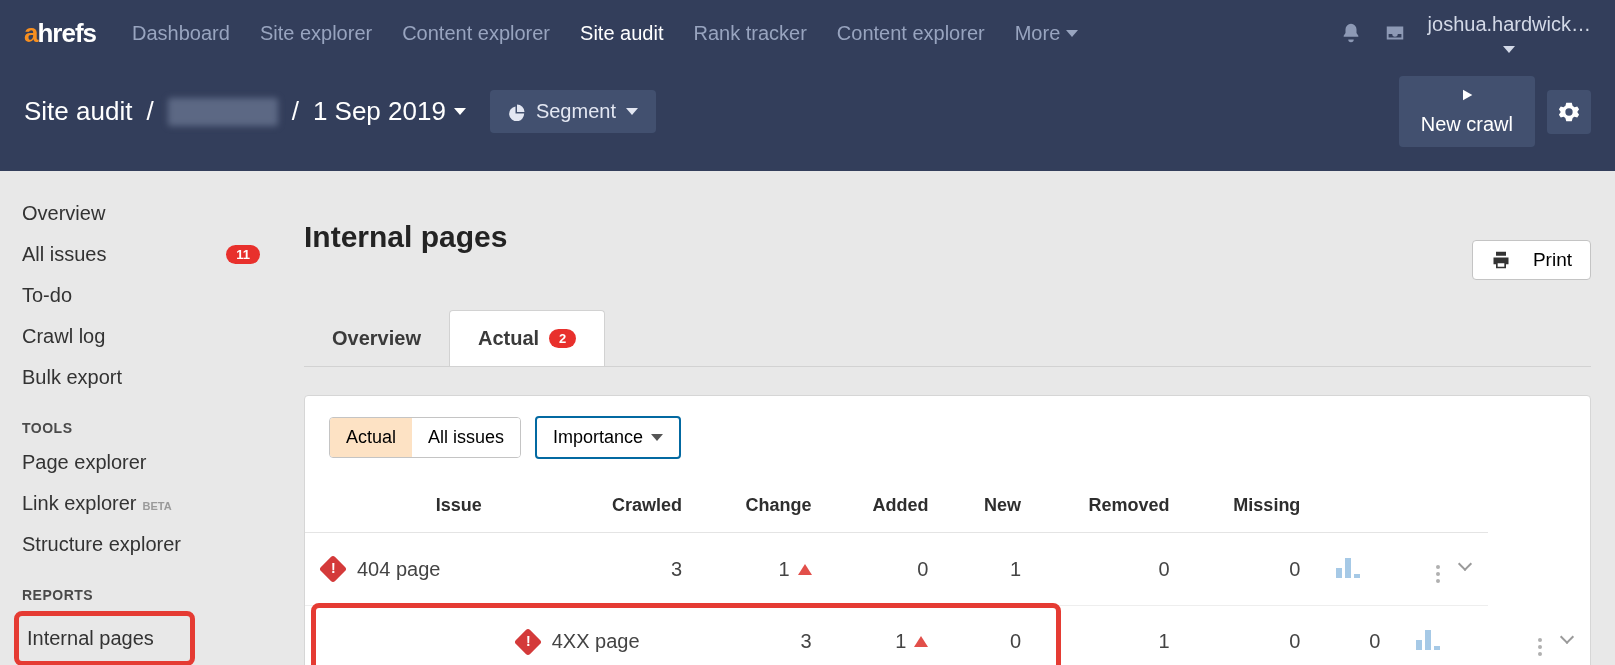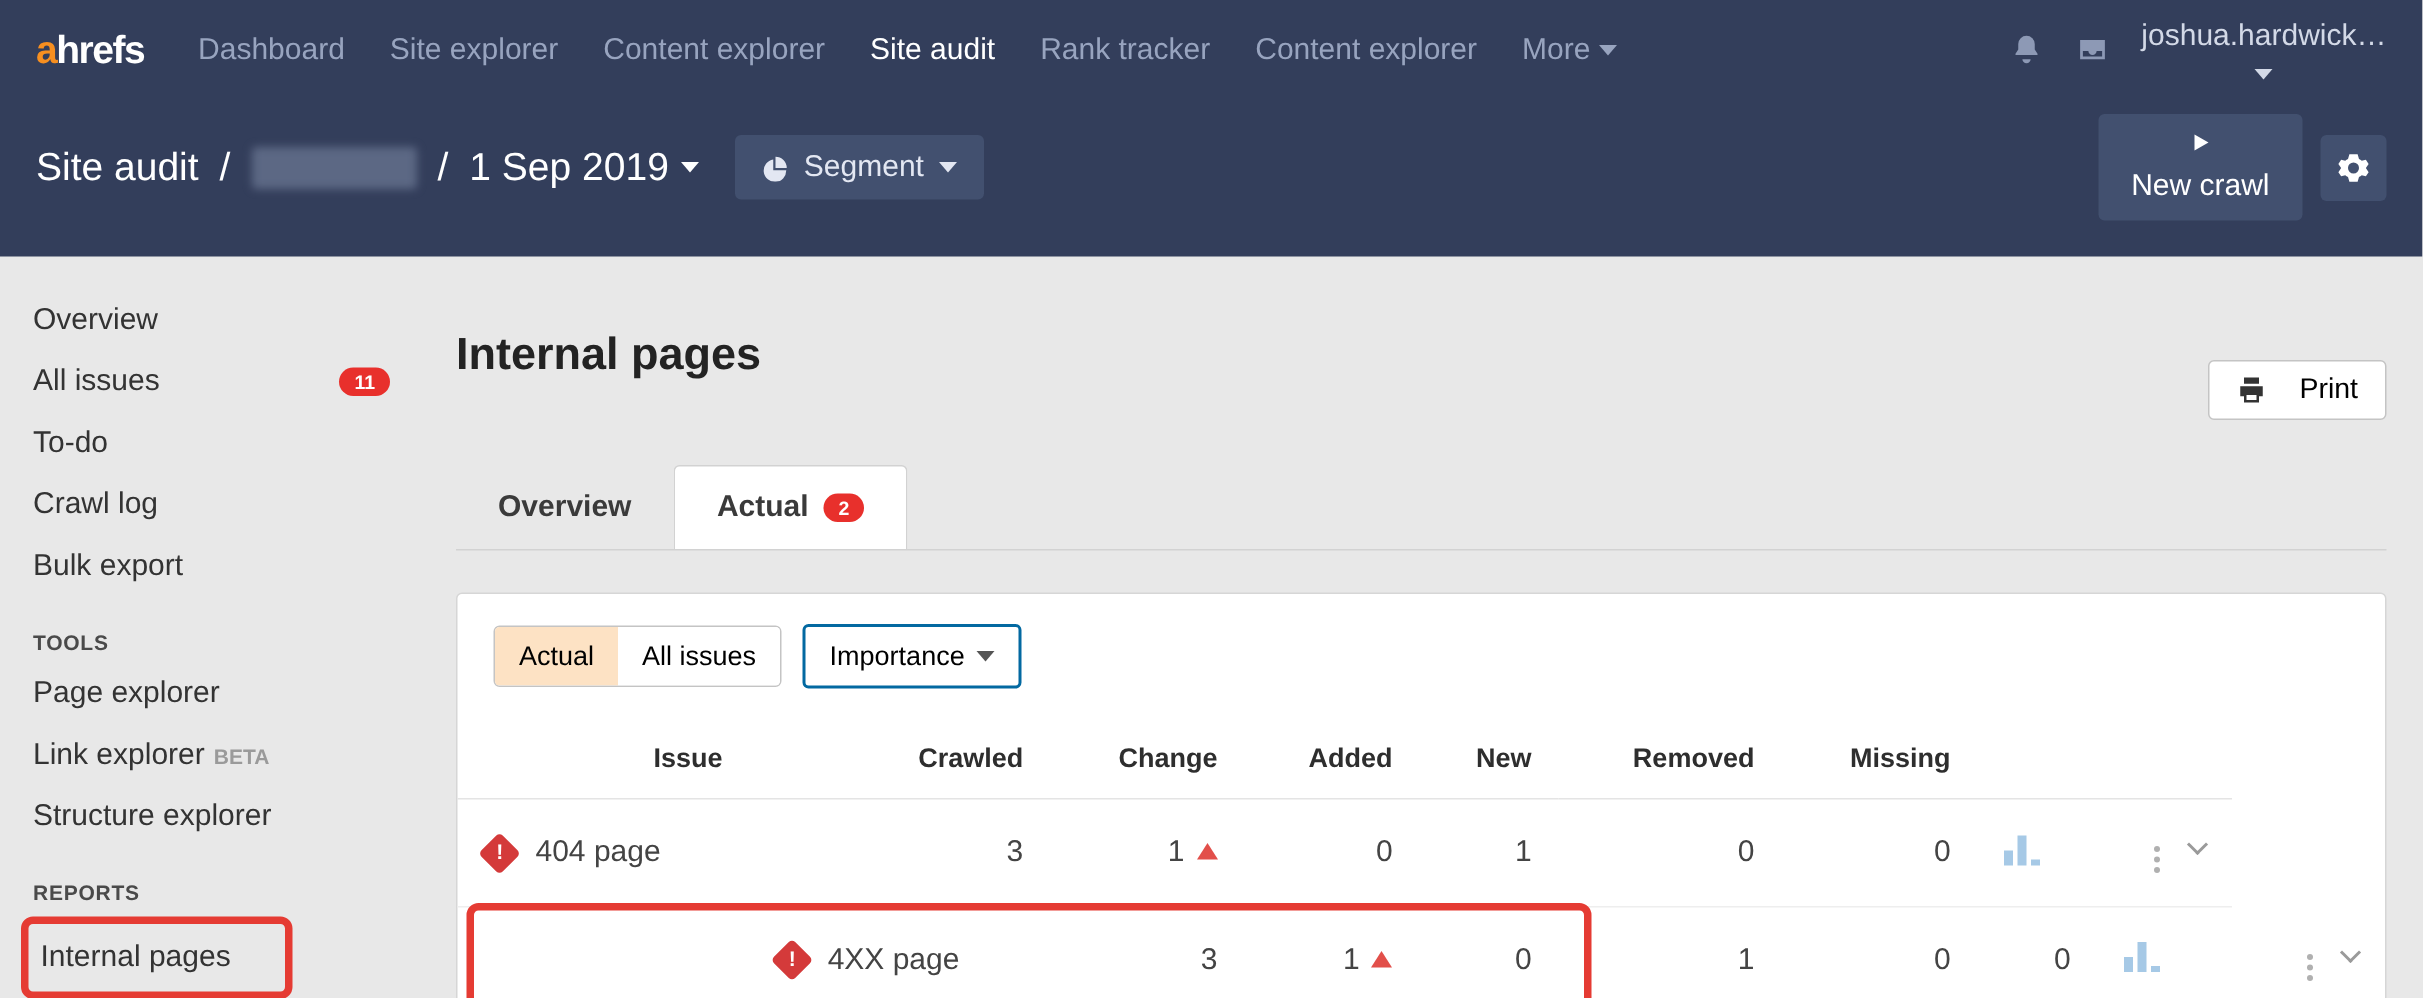--- a/index.html
+++ b/index.html
@@ -18,21 +18,21 @@
 .blurred { width: 110px; height: 28px; background: #5c6884; filter: blur(3px); border-radius: 3px; }
 .breadcrumb .dd { color: #fff; display: flex; align-items: center; gap: 8px; }
 .segbtn { background: #42506f; color: #e3e7f2; border: none; border-radius: 4px; padding: 10px 18px; font-size: 20px; margin-left: 24px; display: flex; align-items: center; gap: 10px; cursor: pointer; }
 .newcrawl { background: #42506f; color: #fff; border: none; border-radius: 4px; padding: 11px 22px; font-size: 20px; display: flex; align-items: center; gap: 10px; cursor: pointer; margin-right: 12px; flex-direction: column; }
 .gearbtn { background: #42506f; border: none; border-radius: 4px; width: 44px; height: 44px; display: flex; align-items: center; justify-content: center; cursor: pointer; color: #fff; }
 .layout { display: flex; }
 .sidebar { width: 280px; padding: 22px 0 0 22px; }
 .sideitem { font-size: 20px; color: #333; padding: 9px 0; display: flex; align-items: center; justify-content: space-between; padding-right: 20px; cursor: pointer; }
 .sidehead { font-size: 14px; font-weight: 700; color: #4a4a4a; letter-spacing: 0.5px; margin: 22px 0 6px; }
 .badge { background: #e8302c; color: #fff; font-size: 13px; font-weight: 700; border-radius: 11px; padding: 2px 10px; min-width: 22px; text-align: right; }
-.betatag { font-size: 14px; color: #9a9a9a; font-weight: 600; margin-left: 6px; text-align: center; }
+.betatag { font-size: 11px; color: #9a9a9a; font-weight: 600; margin-left: 6px; text-align: center; }
 .redbox { border: 5px solid #e53b33; border-radius: 8px; display: inline-block; padding: 2px 16px 2px 0; margin-left: -8px; margin-top: 2px; }
 .main { flex: 1; padding: 22px 24px; }
 .titlerow { display: flex; align-items: center; justify-content: space-between; margin-bottom: 30px; }
 .pagetitle { font-size: 30px; font-weight: 700; color: #232323; }
 .printbtn { background: #fff; border: 1px solid #c4c4c4; border-radius: 4px; padding: 8px 18px; font-size: 19px; display: flex; align-items: center; gap: 22px; cursor: pointer; margin-top: 47px; }
 .tabsrow { display: flex; border-bottom: 1px solid #d2d2d2; margin-bottom: 28px; }
 .tab { padding: 16px 28px; font-size: 20px; font-weight: 700; color: #3a3a3a; cursor: pointer; display: flex; align-items: center; gap: 10px; }
 .tab.active { background: #fff; border: 1px solid #d2d2d2; border-bottom: none; border-radius: 4px 4px 0 0; }
 .panel { background: #fff; border: 1px solid #d6d6d6; border-radius: 4px; }
 .filterbar { padding: 20px 24px; display: flex; align-items: center; gap: 14px; }

